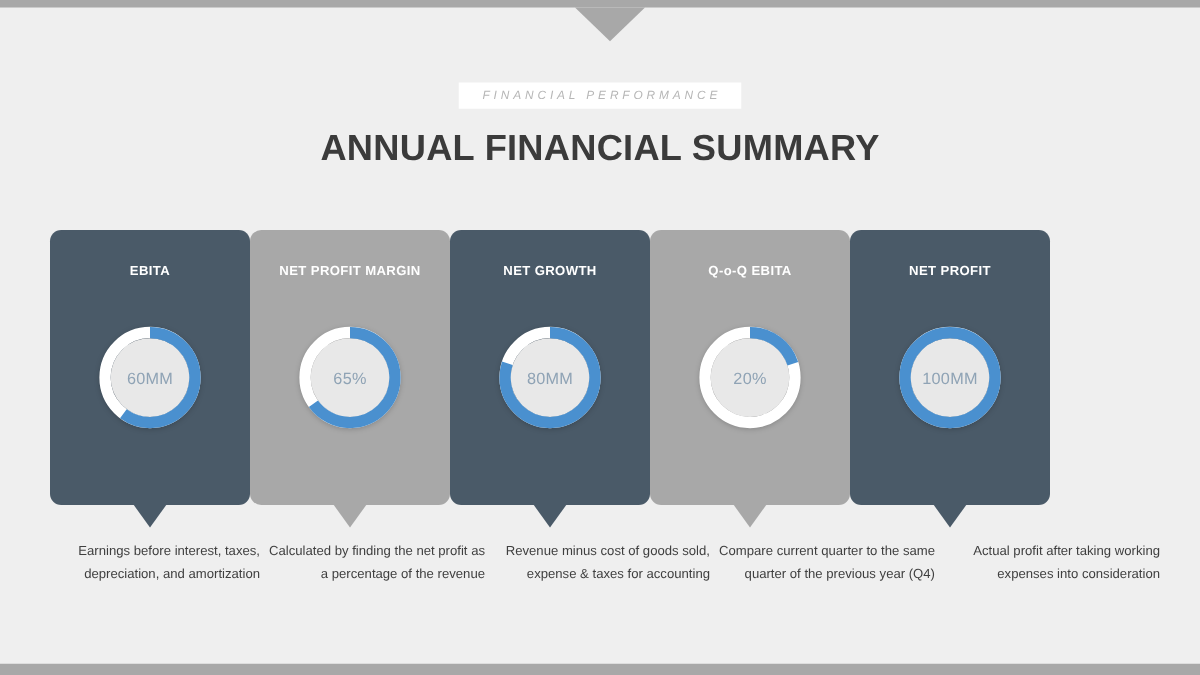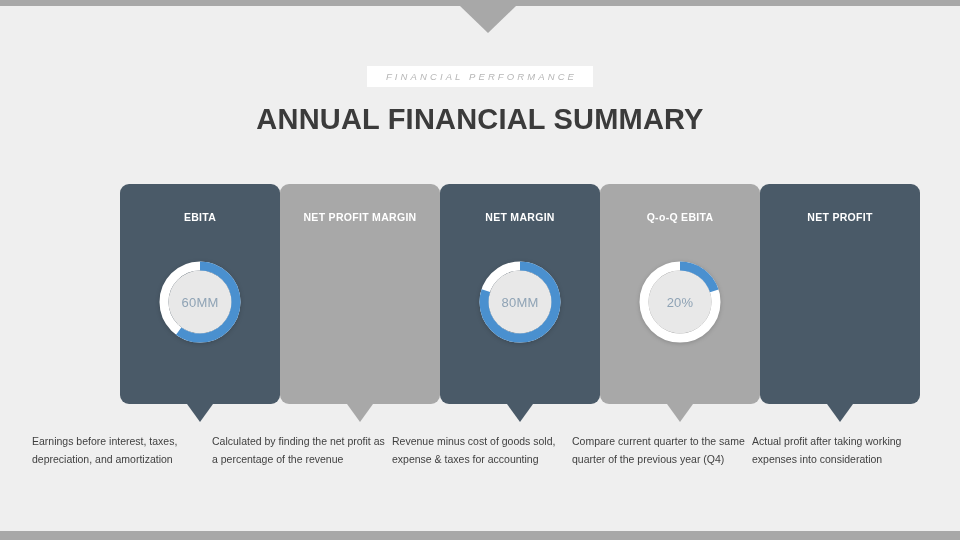--- a/index.html
+++ b/index.html
@@ -71,21 +71,21 @@
     letter-spacing: 0.2px;
   }
 
   
   .cards {
     position: absolute;
     top: 184px;
     left: 40px;
     width: 880px;
     display: flex;
-    justify-content: flex-end;
+    justify-content: flex-start;
   }
   .card-col {
     width: 160px;
     position: relative;
   }
   .card {
     position: relative;
     width: 160px;
     height: 220px;
     border-radius: 9px;
@@ -148,21 +148,21 @@
     position: absolute;
     top: 432px;
     left: 40px;
     width: 880px;
     display: flex;
     justify-content: space-between;
   }
   .caption {
     width: 176px;
     margin: 0 -8px;
-    text-align: left;
+    text-align: right;
     font-size: 10.5px;
     line-height: 1.72;
     color: #3f3f3f;
   }
 </style>
 </head>
 <body>
 
 <div class="top-bar"></div>
 <div class="top-pointer"></div>
@@ -184,26 +184,34 @@
             <circle cx="44" cy="44" r="36" fill="none" stroke="#4a90cf" stroke-width="9" stroke-dasharray="135.71680263507906 226.1946710584651" transform="rotate(-90 44 44)"></circle>
           </svg>
           <div class="donut-value">60MM</div>
         </div>
       </div>
       <div class="card-tail dark"></div>
     </div>
     <div class="card-col">
       <div class="card light">
         <div class="card-label">NET PROFIT MARGIN</div>
+        <div class="donut-wrap">
+          <svg class="donut-svg" viewBox="0 0 88 88">
+            <circle cx="44" cy="44" r="31.5" fill="#e8e8e8"></circle>
+            <circle cx="44" cy="44" r="36" fill="none" stroke="#ffffff" stroke-width="9"></circle>
+            <circle cx="44" cy="44" r="36" fill="none" stroke="#4a90cf" stroke-width="9" stroke-dasharray="147.02653618800232 226.1946710584651" transform="rotate(-90 44 44)"></circle>
+          </svg>
+          <div class="donut-value">65%</div>
+        </div>
       </div>
       <div class="card-tail light"></div>
     </div>
     <div class="card-col">
       <div class="card dark">
-        <div class="card-label">NET MARGIN</div>
+        <div class="card-label">NET GROWTH</div>
         <div class="donut-wrap">
           <svg class="donut-svg" viewBox="0 0 88 88">
             <circle cx="44" cy="44" r="31.5" fill="#e8e8e8"></circle>
             <circle cx="44" cy="44" r="36" fill="none" stroke="#ffffff" stroke-width="9"></circle>
             <circle cx="44" cy="44" r="36" fill="none" stroke="#4a90cf" stroke-width="9" stroke-dasharray="180.95573684677208 226.1946710584651" transform="rotate(-90 44 44)"></circle>
           </svg>
           <div class="donut-value">80MM</div>
         </div>
       </div>
       <div class="card-tail dark"></div>
@@ -218,20 +226,28 @@
             <circle cx="44" cy="44" r="36" fill="none" stroke="#4a90cf" stroke-width="9" stroke-dasharray="45.23893421169302 226.1946710584651" transform="rotate(-90 44 44)"></circle>
           </svg>
           <div class="donut-value">20%</div>
         </div>
       </div>
       <div class="card-tail light"></div>
     </div>
     <div class="card-col">
       <div class="card dark">
         <div class="card-label">NET PROFIT</div>
+        <div class="donut-wrap">
+          <svg class="donut-svg" viewBox="0 0 88 88">
+            <circle cx="44" cy="44" r="31.5" fill="#e8e8e8"></circle>
+            <circle cx="44" cy="44" r="36" fill="none" stroke="#ffffff" stroke-width="9"></circle>
+            <circle cx="44" cy="44" r="36" fill="none" stroke="#4a90cf" stroke-width="9" stroke-dasharray="226.1946710584651 226.1946710584651" transform="rotate(-90 44 44)"></circle>
+          </svg>
+          <div class="donut-value">100MM</div>
+        </div>
       </div>
       <div class="card-tail dark"></div>
     </div>
   </div>
 
 <div class="captions">
     <div class="caption">Earnings before interest, taxes, depreciation, and amortization</div>
     <div class="caption">Calculated by finding the net profit as a percentage of the revenue</div>
     <div class="caption">Revenue minus cost of goods sold, expense &amp; taxes for accounting</div>
     <div class="caption">Compare current quarter to the same quarter of the previous year (Q4)</div>

